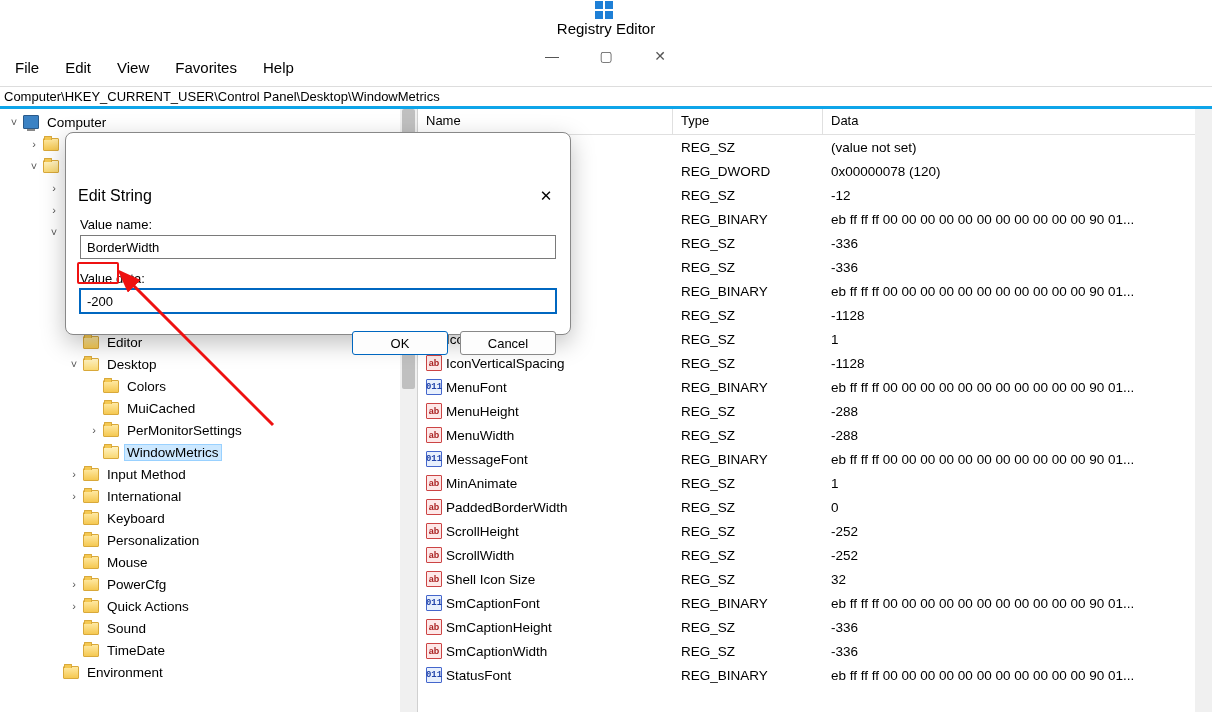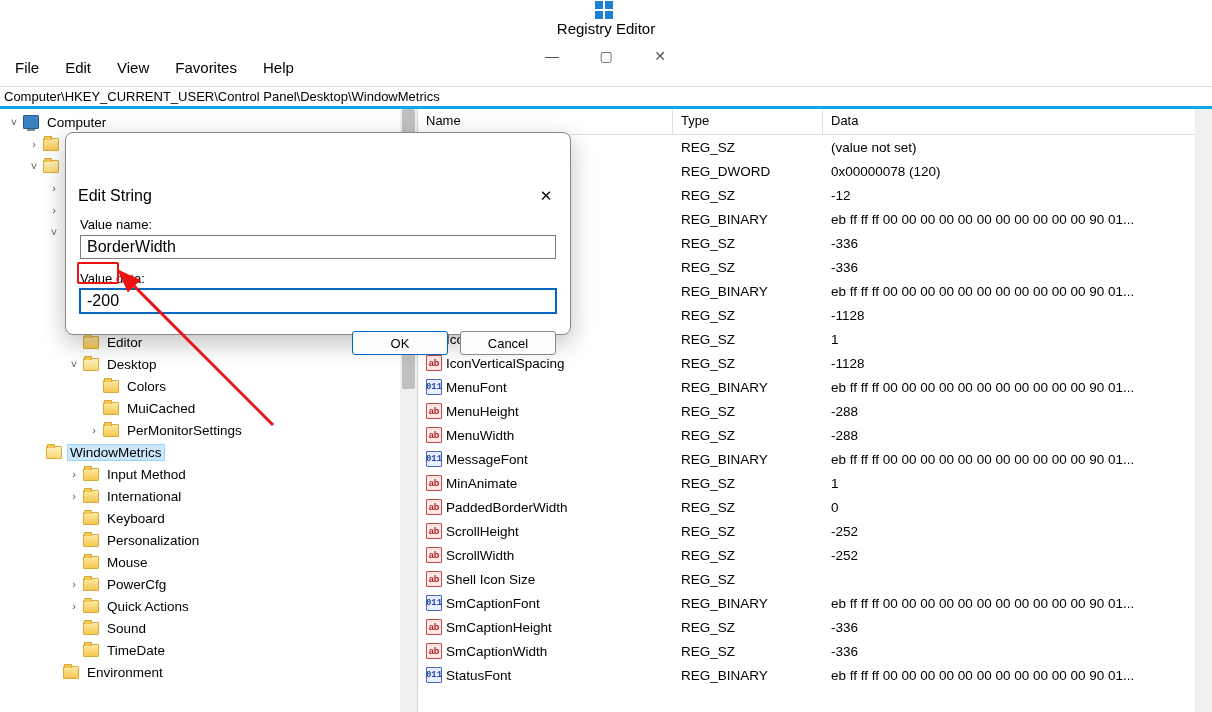--- a/index.html
+++ b/index.html
@@ -57,21 +57,21 @@
 .reg-icon.sz { background:#fde8e8; border-color:#c44; color:#a22; }
 .reg-icon.bin { background:#e8f0fd; border-color:#46c; color:#24a;font-family:Liberation Mono, monospace; }
 
 
 .dialog { position: absolute; left: 65px; top: 132px; width: 506px; height: 203px; background: #fff; border: 1px solid #888; border-radius: 8px; box-shadow: 0 8px 24px rgba(0,0,0,.25); }
 .dialog .dlg-title { display:flex; align-items:center; justify-content:space-between; padding: 4px 12px 0 12px; height: 34px; margin-top: 44px; }
 .dialog .dlg-title .t { font-size: 16px; }
 .dialog .dlg-close { width:24px; height:24px; display:flex; align-items:center; justify-content:center; font-size:15px; }
 .dialog .dlg-body { padding: 6px 14px; font-size: 13px; }
 .dialog .field-label { margin-bottom: 3px; font-size:13px; }
-.dialog .field-input { width: 100%; height: 24px; padding: 2px 6px; font-size: 16px; border: 1px solid #7a7a7a; background:#fff; margin-bottom: 12px; }
+.dialog .field-input { width: 100%; height: 24px; padding: 2px 6px; font-size: 13px; border: 1px solid #7a7a7a; background:#fff; margin-bottom: 12px; }
 .dialog .field-input.readonly { border:1px solid #7a7a7a; }
 .dialog .field-input.focused { border: 1px solid #0067c0; outline: 1px solid #0067c0; }
 .dialog .dlg-buttons { display:flex; justify-content:flex-end; gap:12px; padding: 0 14px 10px; }
 .dialog .btn { width: 96px; height: 24px; font-size: 13px; border: 1px solid #888; background:#fdfdfd; border-radius:3px; display:flex; align-items:center; justify-content:center; }
 .dialog .btn.primary { border: 1px solid #0067c0; }
 
 
 .anno-box { position:absolute; left: 77px; top: 262px; width: 42px; height: 22px; border: 2.5px solid #e11; border-radius:2px; pointer-events:none; }
 .anno-arrow { position:absolute; left: 118px; top: 270px; width: 170px; height: 170px; pointer-events:none; }
 </style>
@@ -175,21 +175,21 @@
           </span>
           <span class="label">MuiCached</span>
         </div>
       <div class="tree-row" style="padding-left:86px">
           <span class="exp">›</span>
           <span class="icon">
             <span class="folder-icon"></span>
           </span>
           <span class="label">PerMonitorSettings</span>
         </div>
-      <div class="tree-row selected" style="padding-left:45px">
+      <div class="tree-row selected" style="padding-left:102px">
           <span class="icon">
             <span class="folder-icon folder-open"></span>
           </span>
           <span class="label">WindowMetrics</span>
         </div>
       <div class="tree-row" style="padding-left:66px">
           <span class="exp">›</span>
           <span class="icon">
             <span class="folder-icon"></span>
           </span>
@@ -384,20 +384,21 @@
           </div>
           <div class="cell col-type">REG_SZ</div>
           <div class="cell col-data">-252</div>
         </div>
         <div class="list-row">
           <div class="cell col-name">
             <span class="reg-icon sz">ab</span>
             <span>Shell Icon Size</span>
           </div>
           <div class="cell col-type">REG_SZ</div>
+          <div class="cell col-data">32</div>
         </div>
         <div class="list-row">
           <div class="cell col-name">
             <span class="reg-icon bin">011</span>
             <span>SmCaptionFont</span>
           </div>
           <div class="cell col-type">REG_BINARY</div>
           <div class="cell col-data">eb ff ff ff 00 00 00 00 00 00 00 00 00 00 00 90 01...</div>
         </div>
         <div class="list-row">

